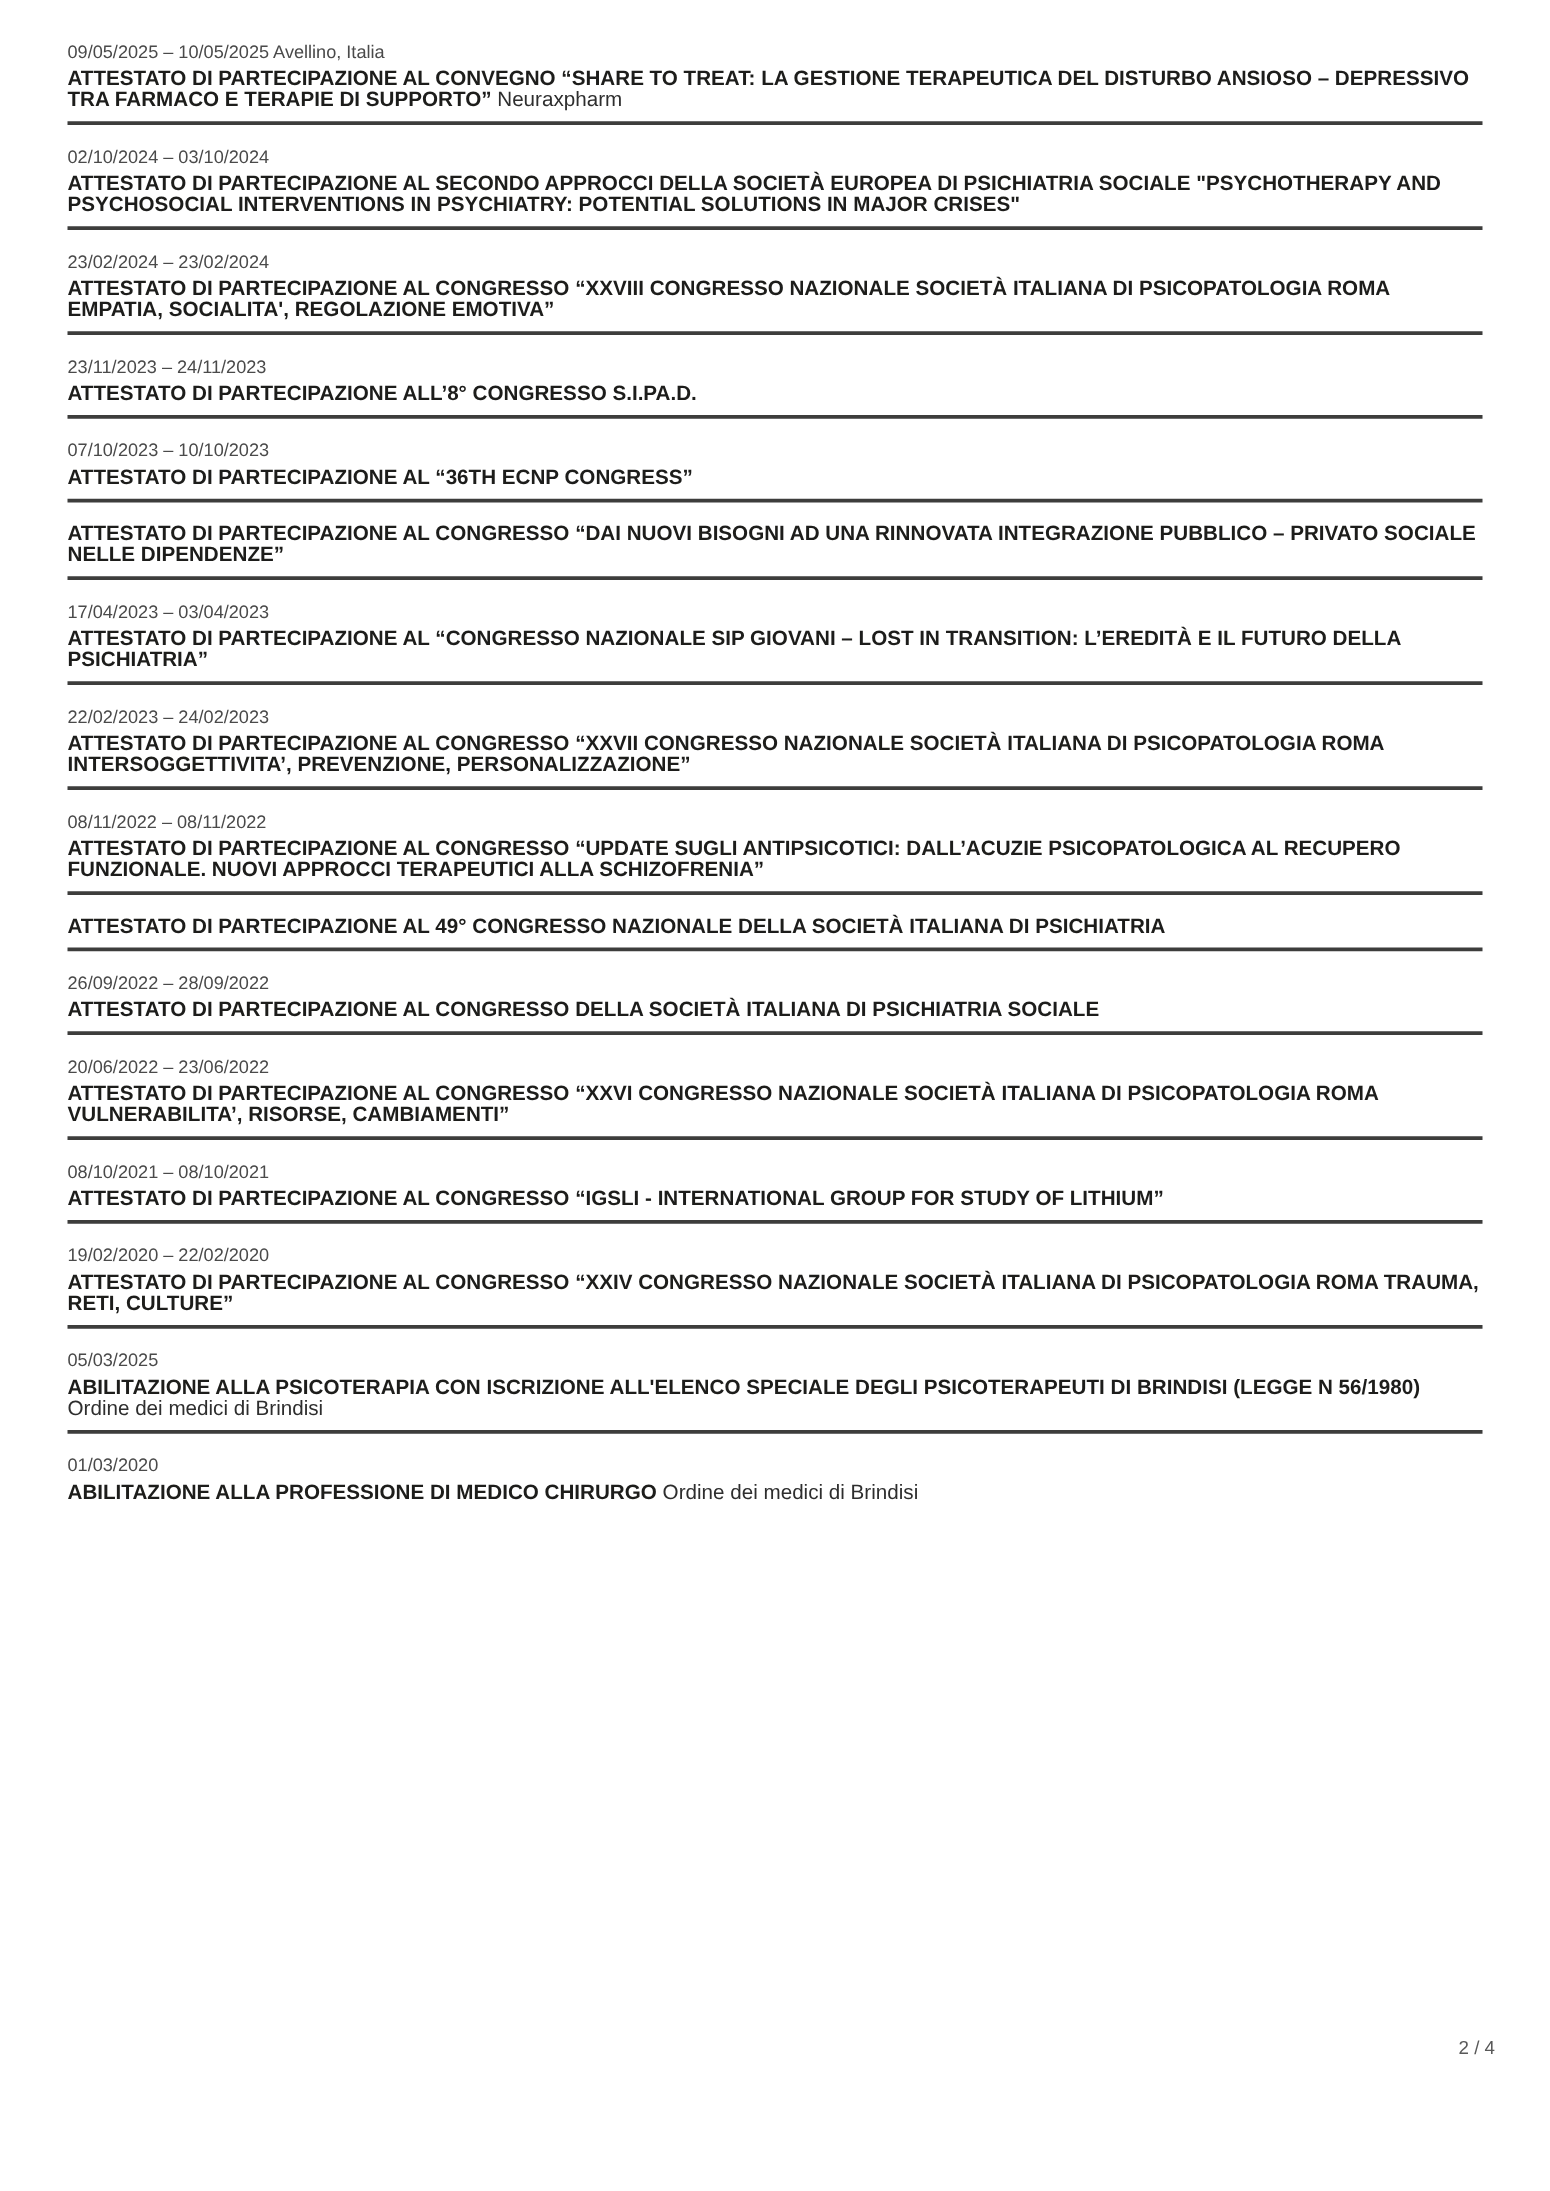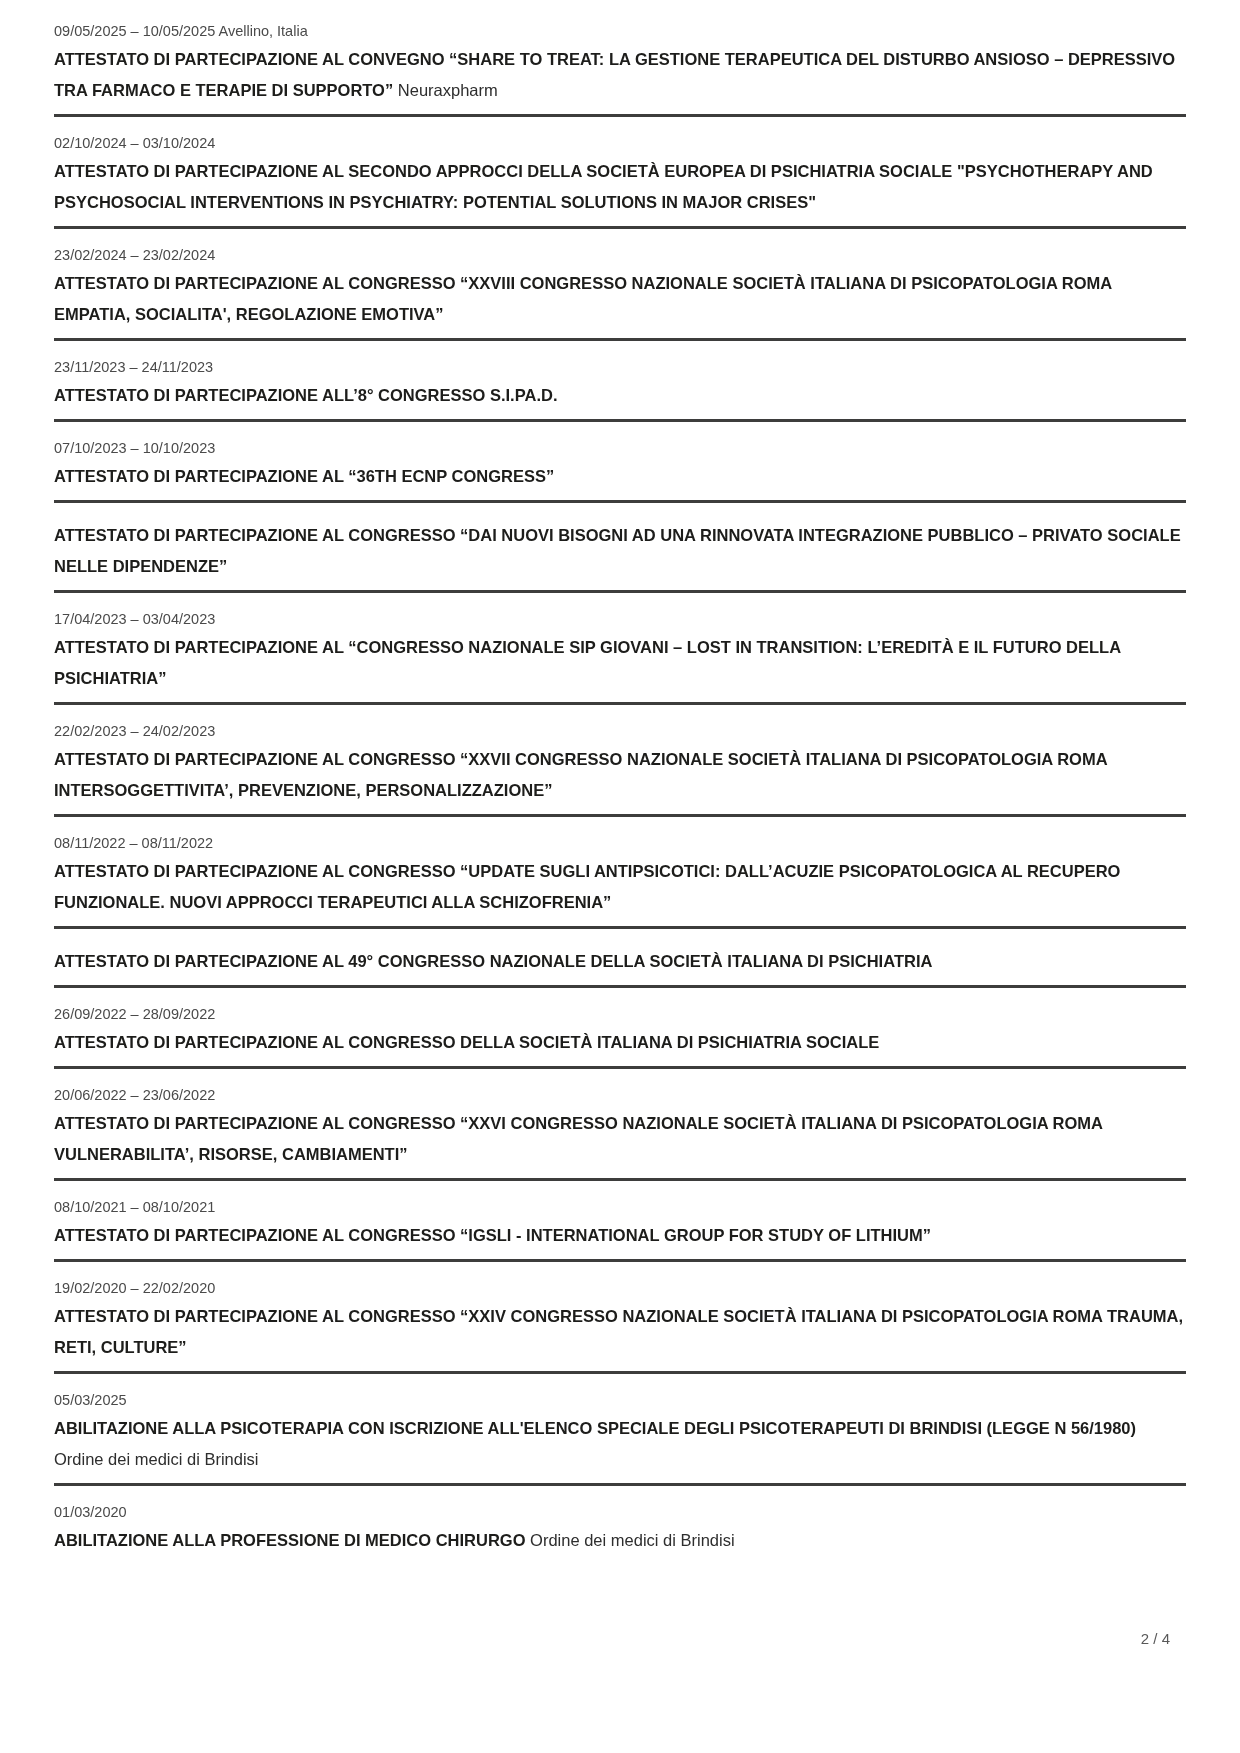--- a/index.html
+++ b/index.html
@@ -12,51 +12,51 @@
   html,body{background:#ffffff;}
   body{
     width:1240px;
     height:1753px;
     position:relative;
     font-family:"Liberation Sans","DejaVu Sans",sans-serif;
     overflow:hidden;
   }
   .page{
     position:absolute;
-    top:22px;
+    top:33px;
     left:54px;
     width:1132px;
   }
   .entry{
     margin-bottom:17px;
   }
   .entry-date{
     font-size:14.5px;
     line-height:19px;
     color:var(--date-color);
     font-weight:400;
   }
   .entry-title{
     margin-top:3px;
     font-size:16.5px;
-    line-height:31px;
+    line-height:17px;
     color:var(--title-color);
   }
   .t-bold{font-weight:700;}
   .t-reg{font-weight:400;color:#2e2e2e;}
   .rule{
     height:3px;
     background:var(--rule-color);
     margin-top:8px;
   }
   .entry:last-child .rule{display:none;}
   .footer{
     position:absolute;
     top:1630px;
-    right:70px;
+    right:44px;
     font-size:15px;
     color:#595959;
   }
 </style>
 </head>
 <body>
 
 <main class="page" id="entries">
   <div class="entry">
     <div class="entry-date">09/05/2025 – 10/05/2025 Avellino, Italia</div>

